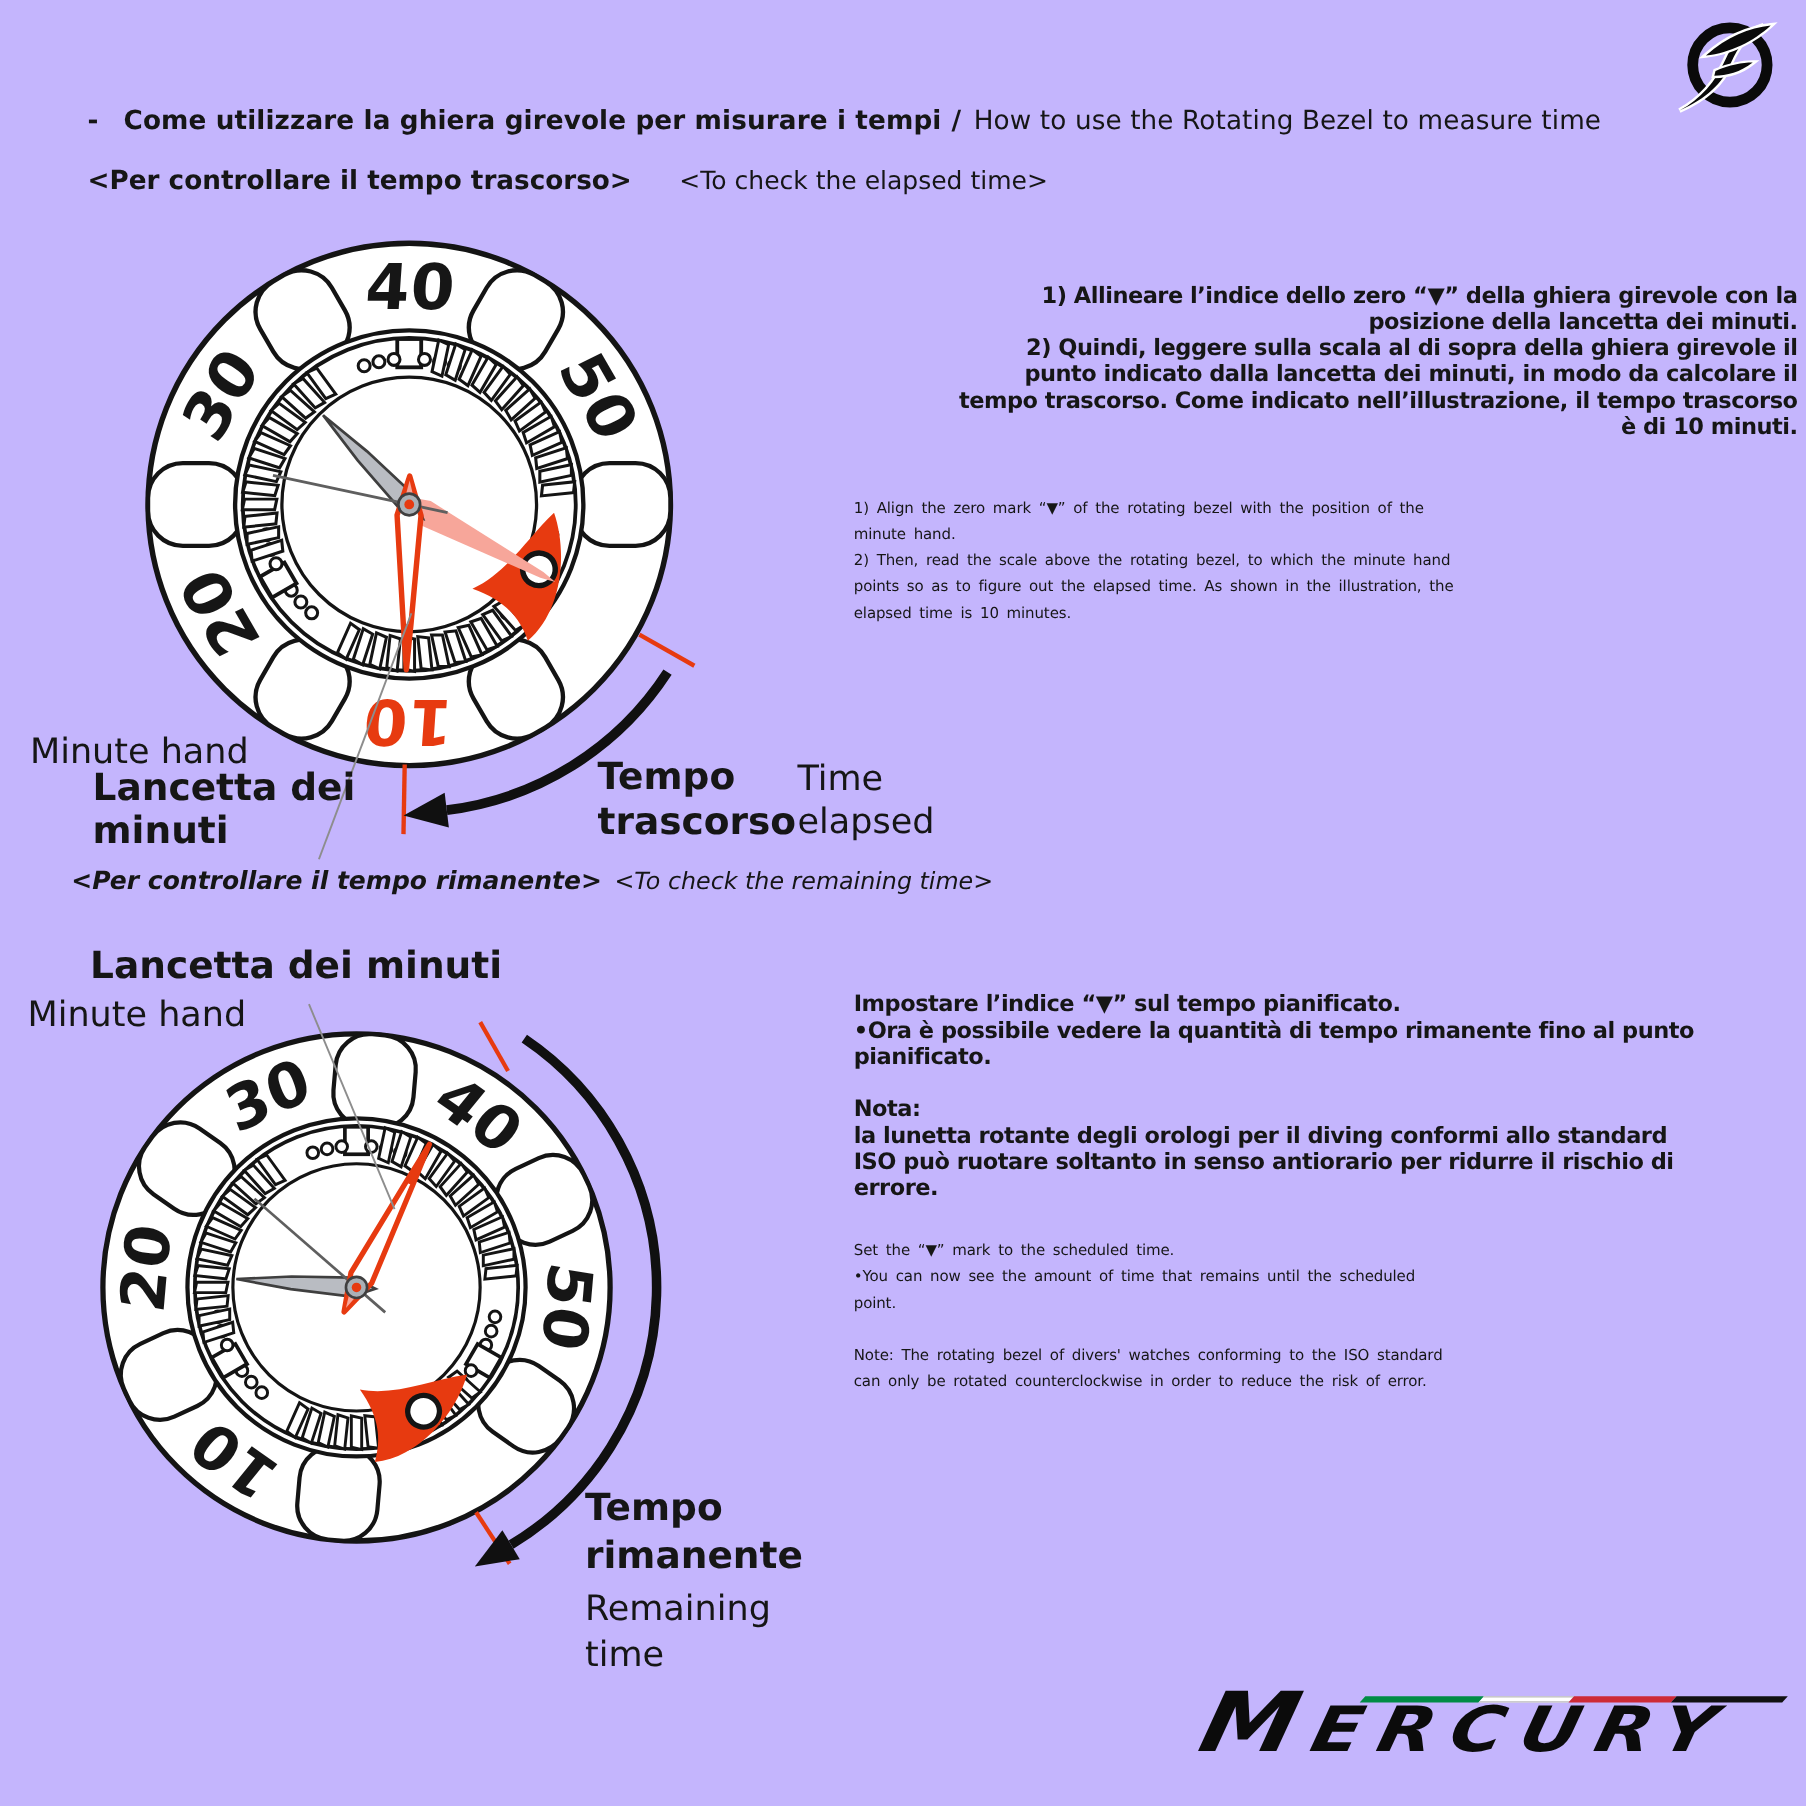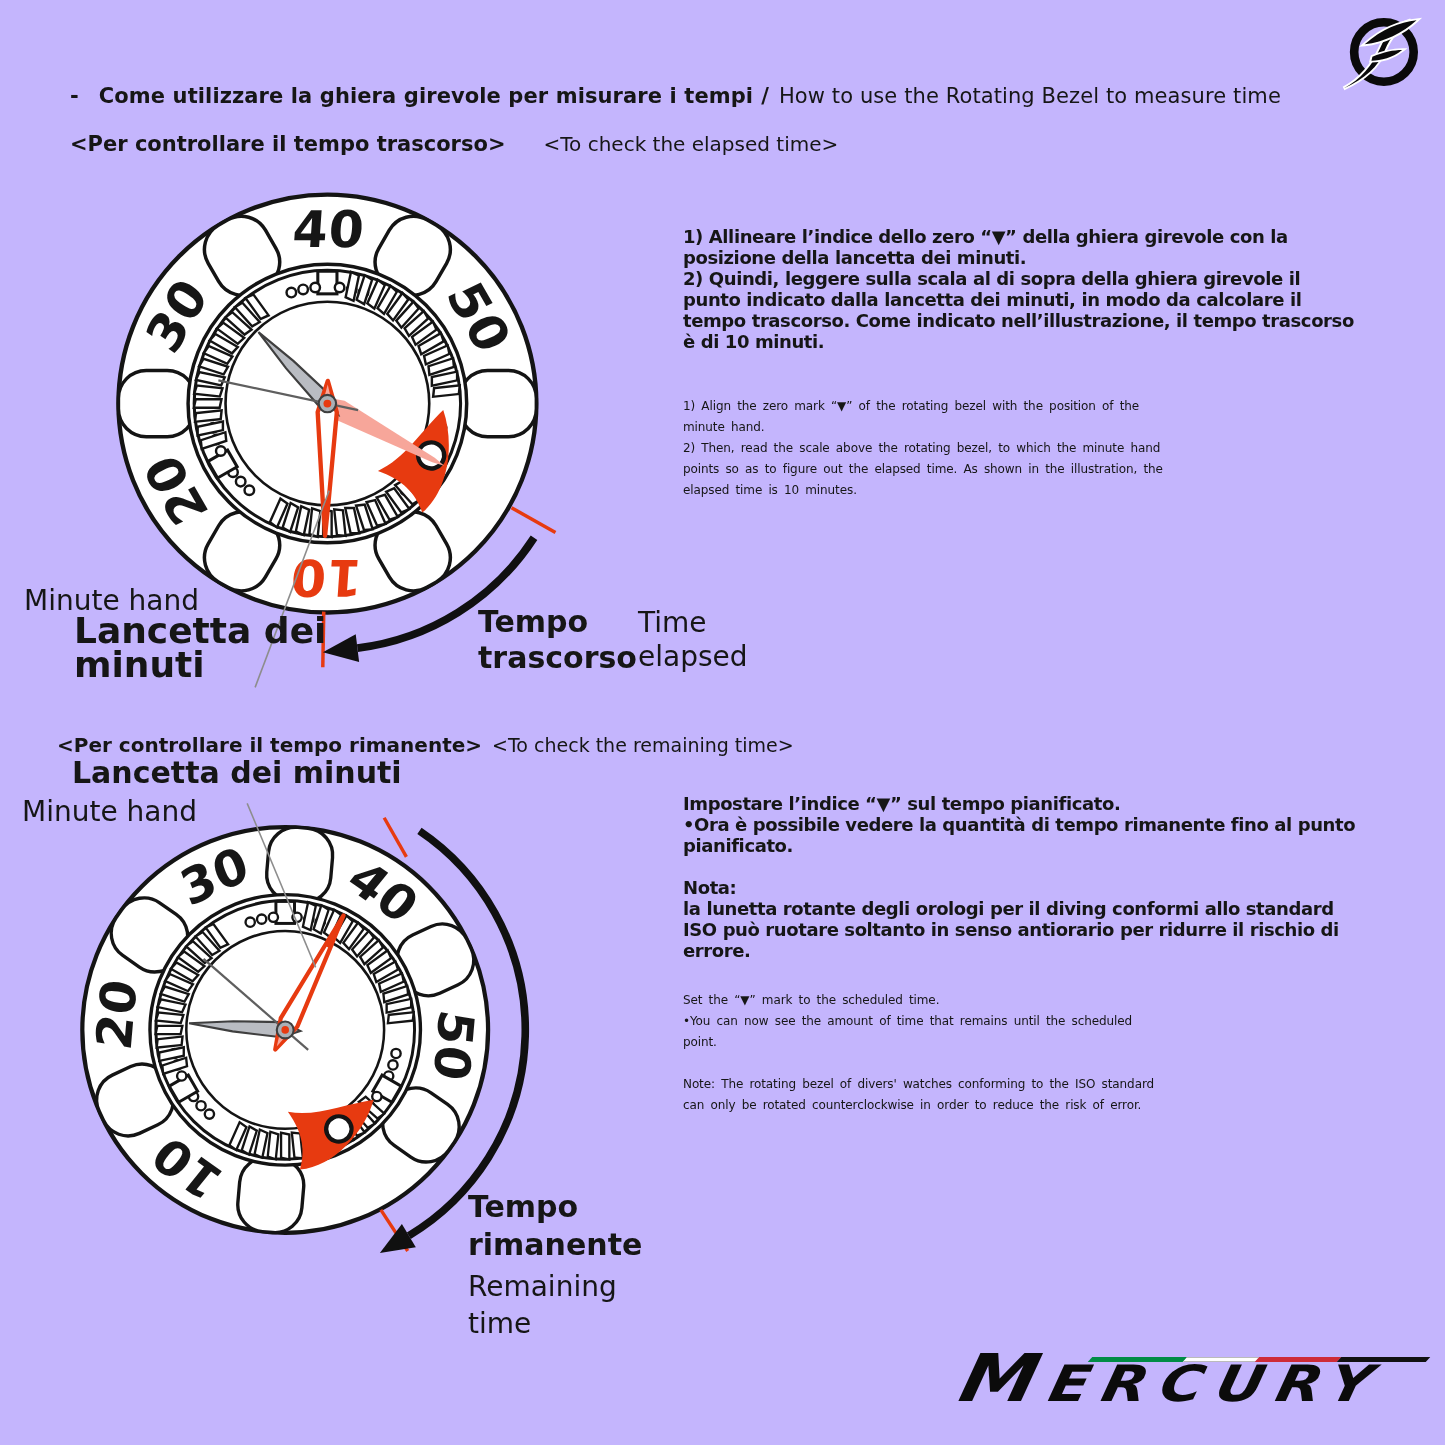--- a/index.html
+++ b/index.html
@@ -5,39 +5,39 @@
   html,body{margin:0;padding:0;background:#ffffff;}
   .page{position:relative;width:1445px;height:1445px;background:#c4b5fd;overflow:hidden;
         font-family:"DejaVu Sans",sans-serif;color:#161616;}
   .abs{position:absolute;}
   
   .hrow{left:70px;top:84px;font-size:21px;letter-spacing:.1px;white-space:nowrap;}
   .hrow .dash{margin-right:20px;font-weight:bold;}
   .hrow .divider{font-weight:bold;margin:0 10px 0 8px;}
   .hsub1{left:70px;top:132px;font-size:21px;white-space:nowrap;}
   .hsub1 span{margin-left:38px;font-size:20px;}
-  .hsub2{left:57px;top:733px;font-size:20px;white-space:nowrap;}
+  .hsub2{left:57px;top:692px;font-size:20px;white-space:nowrap;font-style:italic;}
   .hsub2 span{margin-left:10px;font-size:19px;}
   strong{font-weight:bold;}
   
   .body{width:755px;white-space:pre-line;line-height:21px;}
   .it{font-weight:bold;font-size:18px;letter-spacing:-.4px;}
   .en{font-size:12px;letter-spacing:-.1px;word-spacing:2.5px;}
-  .b1{left:683px;top:226px;}
+  .b1{left:683px;top:226px;text-align:right;}
   .e1{left:683px;top:396px;}
   .b2{left:683px;top:793px;}
   .e2{left:683px;top:990px;}
   
   .wsvg{position:absolute;}
   #watch1{left:80px;top:165px;width:500px;height:525px;}
   #watch2{left:55px;top:800px;width:490px;height:470px;}
   
   .lbl{white-space:pre-line;}
   .lblr{font-size:28px;line-height:33px;}
-  .lblb{font-size:36px;line-height:34px;font-weight:bold;}
+  .lblb{font-size:30px;line-height:34px;font-weight:bold;}
   .mh1{left:24px;top:584px;}
   .lc1{left:74px;top:614px;}
   .tt1{left:478px;top:604px;font-size:30px;line-height:36px;}
   .te1{left:638px;top:606px;line-height:34px;}
   .lc2{left:72px;top:756px;font-size:30px;}
   .mh2{left:22px;top:795px;}
   .tr2{left:468px;top:1188px;font-size:30px;line-height:38px;}
   .rt2{left:468px;top:1268px;line-height:37px;}
   
   .mercury{left:950px;top:1340px;width:488px;height:95px;}

